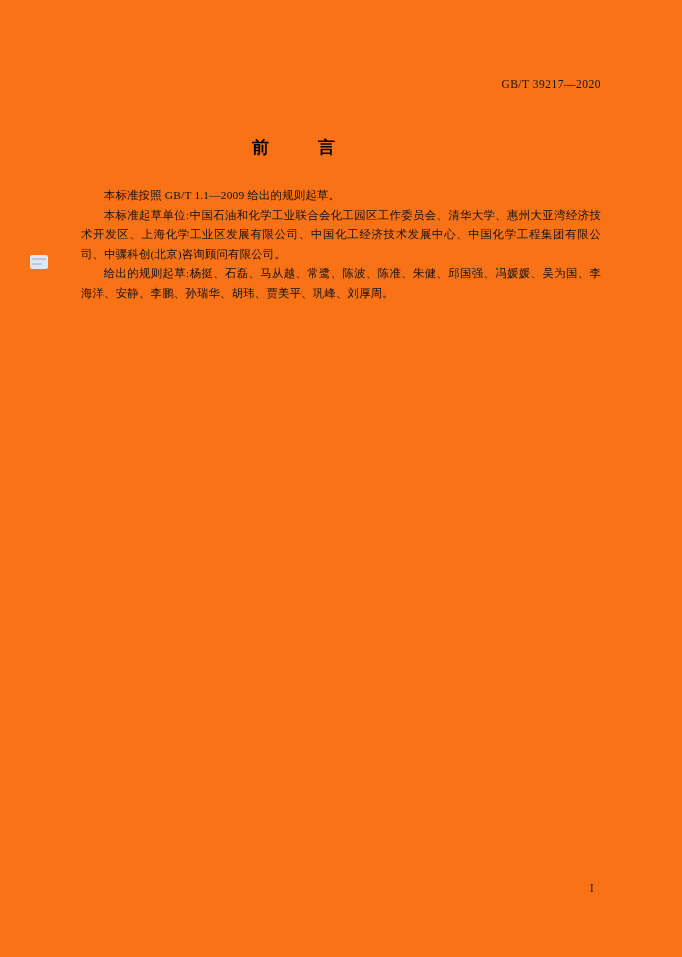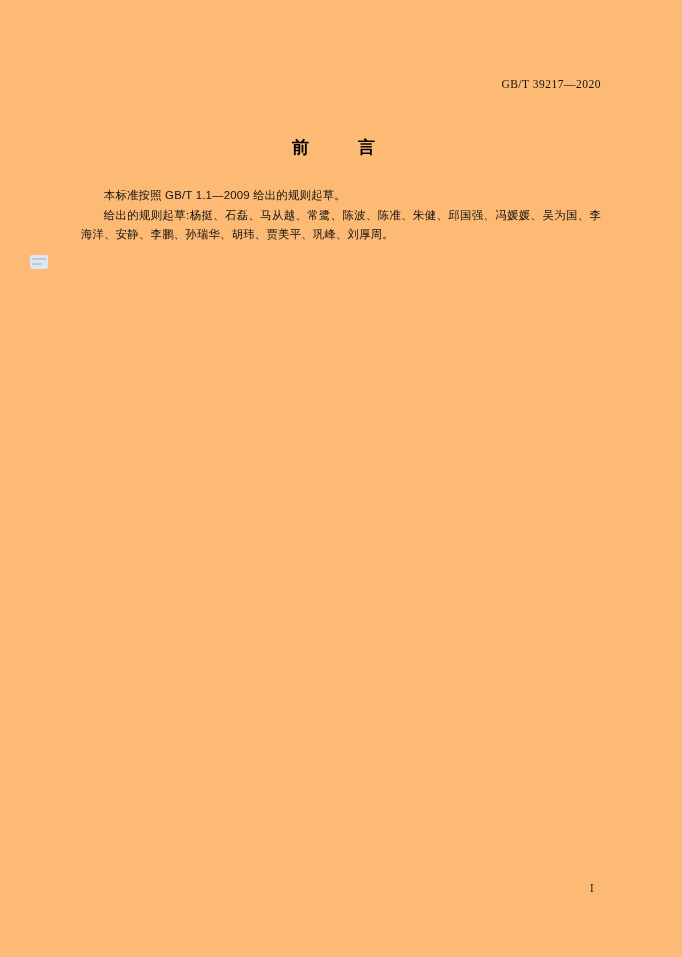--- a/index.html
+++ b/index.html
@@ -15,21 +15,21 @@
     color: #1a1a1a;
     overflow: hidden;
   }
 
   .page {
     position: absolute;
     left: 0;
     top: 0;
     width: 682px;
     height: 957px;
-    background: #fdba74;
+    background: #f97316;
   }
 
   
   .header {
     position: absolute;
     top: 78px;
     right: 81px;
     font-family: "Liberation Serif", "DejaVu Serif", serif;
     font-size: 11.5px;
     letter-spacing: 0.5px;
@@ -43,33 +43,32 @@
     top: 136px;
     left: 0;
     width: 587px;
     text-align: center;
     font-family: "DejaVu Serif", "Liberation Serif", serif;
     font-size: 17px;
     font-weight: bold;
     color: #000;
     letter-spacing: 16px;
     text-indent: 16px;
-    margin-left: 40px;
   }
 
   
   .body {
     position: absolute;
     top: 186px;
     left: 81px;
     width: 520px;
   }
 
   .para {
-    font-family: Liberation Sans, sans-serif;
+    font-family: Liberation Serif, serif;
     font-size: 11.4px;
     line-height: 19.5px;
     color: #111;
     text-align: justify;
     text-justify: inter-character;
     text-indent: 2em;
     margin: 0 0 0 0;
     letter-spacing: 0.2px;
   }
 
@@ -122,20 +121,21 @@
 <body>
 
 <div class="page">
 
   <div class="header">GB/T 39217—2020</div>
 
   <div class="doc-title">前　言</div>
 
   <div class="body">
     <p class="para">本标准按照 GB/T 1.1—2009 给出的规则起草。</p>
+    <p class="para">本标准起草单位:中国石油和化学工业联合会化工园区工作委员会、清华大学、惠州大亚湾经济技术开发区、上海化学工业区发展有限公司、中国化工经济技术发展中心、中国化学工程集团有限公司、中骤科创(北京)咨询顾问有限公司。</p>
     <p class="para">给出的规则起草:杨挺、石磊、马从越、常鹭、陈波、陈准、朱健、邱国强、冯媛媛、吴为国、李海洋、安静、李鹏、孙瑞华、胡玮、贾美平、巩峰、刘厚周。</p>
   </div>
 
   <div class="margin-stamp"></div>
 
   <div class="page-number">Ⅰ</div>
 
 </div>
 
 </body></html>

